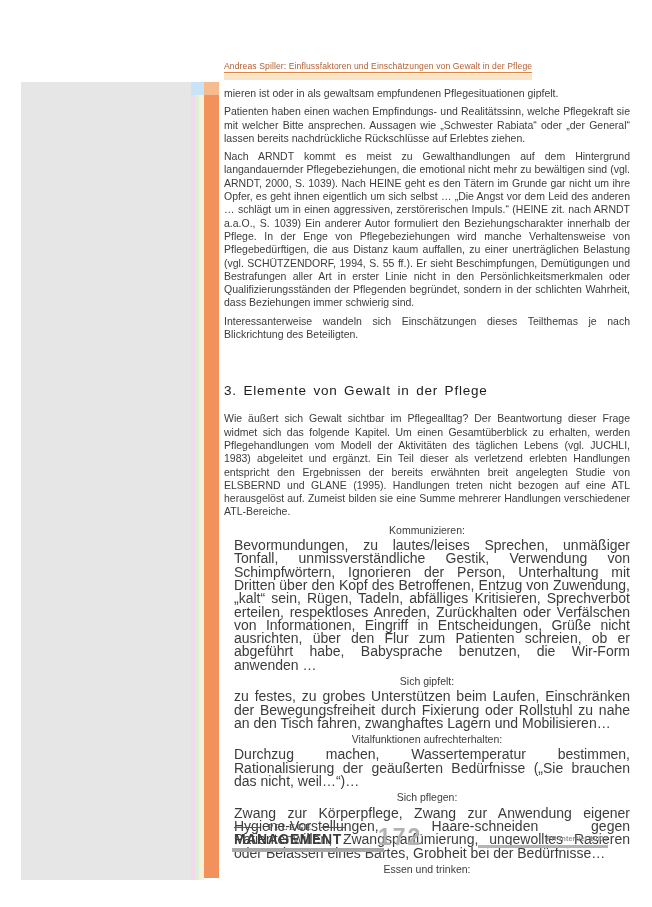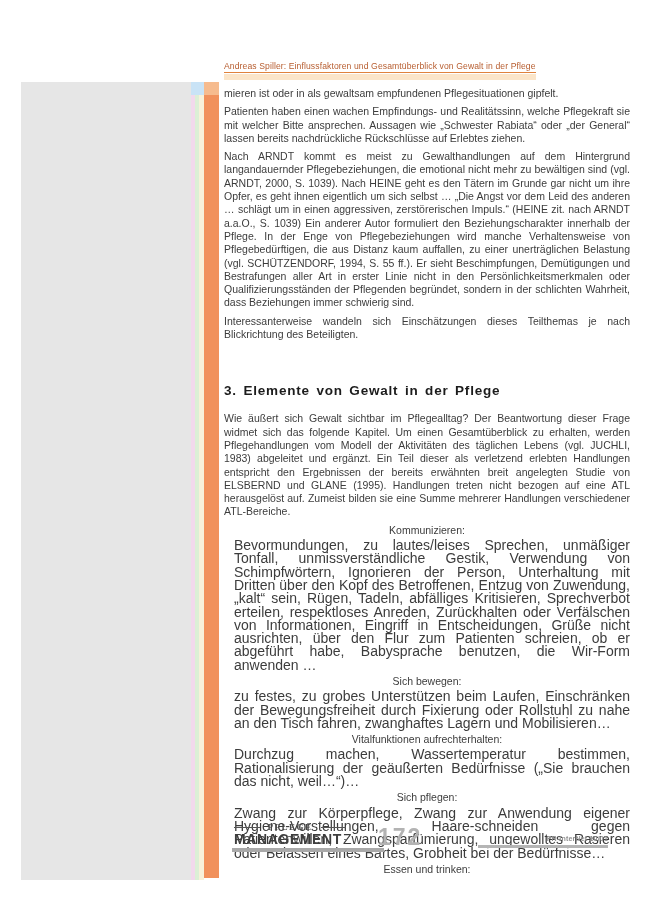--- a/index.html
+++ b/index.html
@@ -23,21 +23,21 @@
     font-size:8.6px;line-height:10px;color:#b75d2f;letter-spacing:.1px;
     border-bottom:1.5px solid #e0823c;padding-bottom:1px;display:block;
   }
   .running-head .rh-band{height:6px;background:#fbe5c9;margin-top:1px;}
   .body-text{margin-top:7px;}
   p.para{
     margin:0 0 5px 0;font-size:10.5px;line-height:13.3px;text-align:justify;
     color:#3c3c3c;
   }
   h2.section{
-    margin:42px 0 14px 0;font-size:13.5px;line-height:15px;font-weight:bold;color:#1c1c1c;
+    margin:42px 0 14px 0;font-size:13.5px;line-height:15px;font-weight:normal;color:#1c1c1c;
     letter-spacing:.8px;word-spacing:2px;
   }
   .atl-label{
     margin:3px 0 2px 0;font-size:10.5px;line-height:13.3px;color:#3c3c3c;text-align:center;
   }
   .atl-text{
     margin:0 0 3px 0;padding-left:10px;font-size:14px;line-height:13.3px;
     text-align:justify;color:#3c3c3c;
   }
   
@@ -66,38 +66,38 @@
 <div class="stripe pink"></div>
 <div class="stripe green"></div>
 <div class="stripe cream"></div>
 <div class="blue-square"></div>
 <div class="lorange-square"></div>
 <div class="orange-bar"></div>
 
 <div class="content">
 
   <div class="running-head">
-    <span class="rh-text">Andreas Spiller: Einflussfaktoren und Gesamtüberblick von Gewalt in der Pflege</span>
+    <span class="rh-text">Andreas Spiller: Einflussfaktoren und Einschätzungen von Gewalt in der Pflege</span>
     <div class="rh-band"></div>
   </div>
 
   <div class="body-text">
     <p class="para">mieren ist oder in als gewaltsam empfundenen Pflegesituationen gipfelt.</p>
     <p class="para">Patienten haben einen wachen Empfindungs- und Realitätssinn, welche Pflegekraft sie mit welcher Bitte ansprechen. Aussagen wie „Schwester Rabiata“ oder „der General“ lassen bereits nachdrückliche Rückschlüsse auf Erlebtes ziehen.</p>
     <p class="para">Nach ARNDT kommt es meist zu Gewalthandlungen auf dem Hintergrund langandauernder Pflegebeziehungen, die emotional nicht mehr zu bewältigen sind (vgl. ARNDT, 2000, S. 1039). Nach HEINE geht es den Tätern im Grunde gar nicht um ihre Opfer, es geht ihnen eigentlich um sich selbst … „Die Angst vor dem Leid des anderen … schlägt um in einen aggressiven, zerstörerischen Impuls.“ (HEINE zit. nach ARNDT a.a.O., S. 1039) Ein anderer Autor formuliert den Beziehungscharakter innerhalb der Pflege. In der Enge von Pflegebeziehungen wird manche Verhaltensweise von Pflegebedürftigen, die aus Distanz kaum auffallen, zu einer unerträglichen Belastung (vgl. SCHÜTZENDORF, 1994, S. 55 ff.). Er sieht Beschimpfungen, Demütigungen und Bestrafungen aller Art in erster Linie nicht in den Persönlichkeitsmerkmalen oder Qualifizierungsständen der Pflegenden begründet, sondern in der schlichten Wahrheit, dass Beziehungen immer schwierig sind.</p>
     <p class="para">Interessanterweise wandeln sich Einschätzungen dieses Teilthemas je nach Blickrichtung des Beteiligten.</p>
 
     <h2 class="section">3. Elemente von Gewalt in der Pflege</h2>
 
     <p class="para">Wie äußert sich Gewalt sichtbar im Pflegealltag? Der Beantwortung dieser Frage widmet sich das folgende Kapitel. Um einen Gesamtüberblick zu erhalten, werden Pflegehandlungen vom Modell der Aktivitäten des täglichen Lebens (vgl. JUCHLI, 1983) abgeleitet und ergänzt. Ein Teil dieser als verletzend erlebten Handlungen entspricht den Ergebnissen der bereits erwähnten breit angelegten Studie von ELSBERND und GLANE (1995). Handlungen treten nicht bezogen auf eine ATL herausgelöst auf. Zumeist bilden sie eine Summe mehrerer Handlungen verschiedener ATL-Bereiche.</p>
 
     <p class="atl-label">Kommunizieren:</p>
     <p class="atl-text">Bevormundungen, zu lautes/leises Sprechen, unmäßiger Tonfall, unmissverständliche Gestik, Verwendung von Schimpfwörtern, Ignorieren der Person, Unterhaltung mit Dritten über den Kopf des Betroffenen, Entzug von Zuwendung, „kalt“ sein, Rügen, Tadeln, abfälliges Kritisieren, Sprechverbot erteilen, respektloses Anreden, Zurückhalten oder Verfälschen von Informationen, Eingriff in Entscheidungen, Grüße nicht ausrichten, über den Flur zum Patienten schreien, ob er abgeführt habe, Babysprache benutzen, die Wir-Form anwenden …</p>
 
-    <p class="atl-label">Sich bewegen:</p>
+    <p class="atl-label">Sich gipfelt:</p>
     <p class="atl-text">zu festes, zu grobes Unterstützen beim Laufen, Einschränken der Bewegungsfreiheit durch Fixierung oder Rollstuhl zu nahe an den Tisch fahren, zwanghaftes Lagern und Mobilisieren…</p>
 
     <p class="atl-label">Vitalfunktionen aufrechterhalten:</p>
     <p class="atl-text">Durchzug machen, Wassertemperatur bestimmen, Rationalisierung der geäußerten Bedürfnisse („Sie brauchen das nicht, weil…“)…</p>
 
     <p class="atl-label">Sich pflegen:</p>
     <p class="atl-text">Zwang zur Körperpflege, Zwang zur Anwendung eigener Hygiene-Vorstellungen, Haare-schneiden gegen Patientenwillen, Zwangsparfümierung, ungewolltes Rasieren oder Belassen eines Bartes, Grobheit bei der Bedürfnisse…</p>
 
     <p class="atl-label">Essen und trinken:</p>
   </div>

